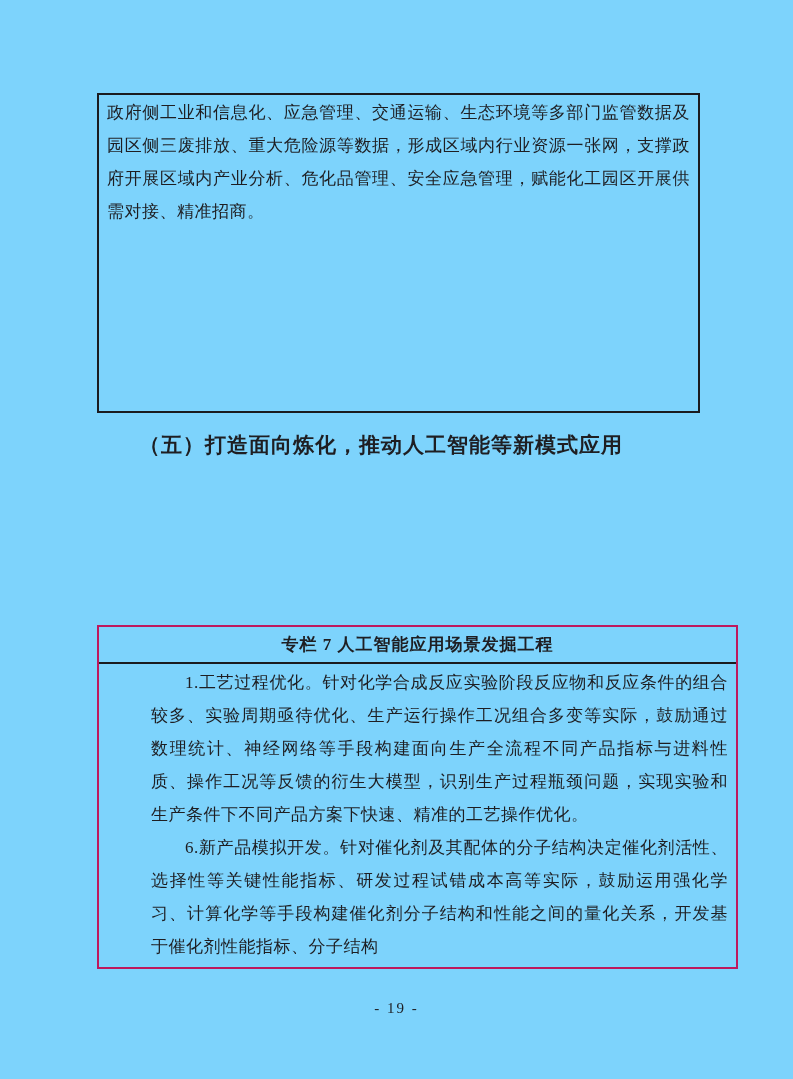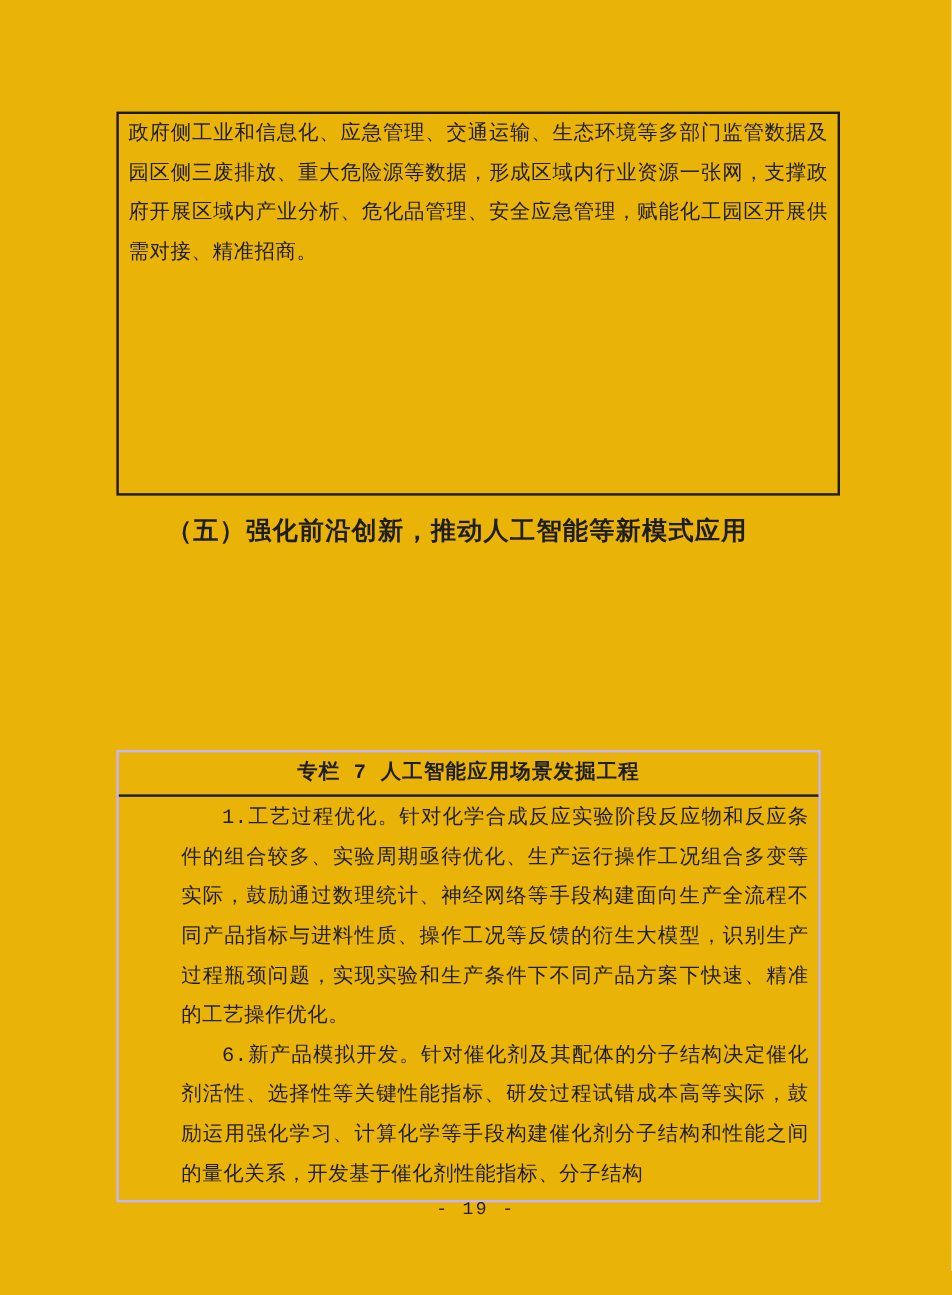--- a/index.html
+++ b/index.html
@@ -4,23 +4,23 @@
 <style>
   html, body {
     margin: 0;
     padding: 0;
     background: #ffffff;
   }
   .page {
     position: relative;
     width: 793px;
     height: 1079px;
-    background: #eab308;
+    background: #7dd3fc;
     overflow: hidden;
-    font-family: Liberation Mono, monospace;
+    font-family: Liberation Serif, serif;
     color: #1e1e22;
   }
   
   .box1 {
     position: absolute;
     left: 97px;
     top: 93px;
     width: 603px;
     height: 320px;
     box-sizing: border-box;
@@ -60,23 +60,23 @@
     line-height: 40px;
     text-indent: 2em;
     text-align: justify;
     letter-spacing: 0.5px;
   }
   
   .box2 {
     position: absolute;
     left: 97px;
     top: 625px;
-    width: 587px;
+    width: 641px;
     box-sizing: border-box;
-    border: 2px solid #c4b5fd;
+    border: 2px solid #be185d;
   }
   .box2-header {
     border-bottom: 2px solid #1b1b1f;
     text-align: center;
     font-size: 17px;
     font-weight: bold;
     line-height: 35px;
     letter-spacing: 1px;
   }
   .box2-body {
@@ -104,21 +104,21 @@
 </style>
 </head>
 <body>
 
 <div class="page">
 
   <div class="box1">
     <p>政府侧工业和信息化、应急管理、交通运输、生态环境等多部门监管数据及园区侧三废排放、重大危险源等数据，形成区域内行业资源一张网，支撑政府开展区域内产业分析、危化品管理、安全应急管理，赋能化工园区开展供需对接、精准招商。</p>
   </div>
 
-  <div class="section-heading">（五）强化前沿创新，推动人工智能等新模式应用</div>
+  <div class="section-heading">（五）打造面向炼化，推动人工智能等新模式应用</div>
 
 
   <div class="box2">
     <div class="box2-header">专栏 7 人工智能应用场景发掘工程</div>
     <div class="box2-body">
       <p>1.工艺过程优化。针对化学合成反应实验阶段反应物和反应条件的组合较多、实验周期亟待优化、生产运行操作工况组合多变等实际，鼓励通过数理统计、神经网络等手段构建面向生产全流程不同产品指标与进料性质、操作工况等反馈的衍生大模型，识别生产过程瓶颈问题，实现实验和生产条件下不同产品方案下快速、精准的工艺操作优化。</p>
       <p>6.新产品模拟开发。针对催化剂及其配体的分子结构决定催化剂活性、选择性等关键性能指标、研发过程试错成本高等实际，鼓励运用强化学习、计算化学等手段构建催化剂分子结构和性能之间的量化关系，开发基于催化剂性能指标、分子结构</p>
     </div>
   </div>
 

